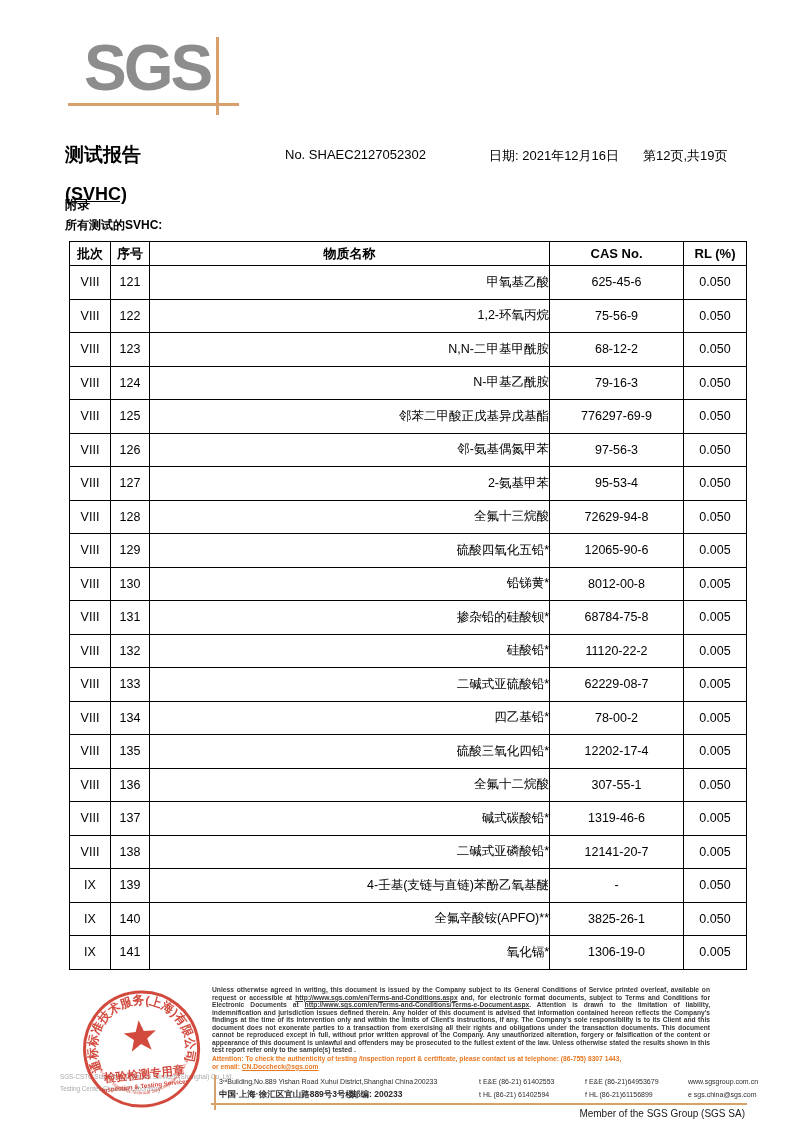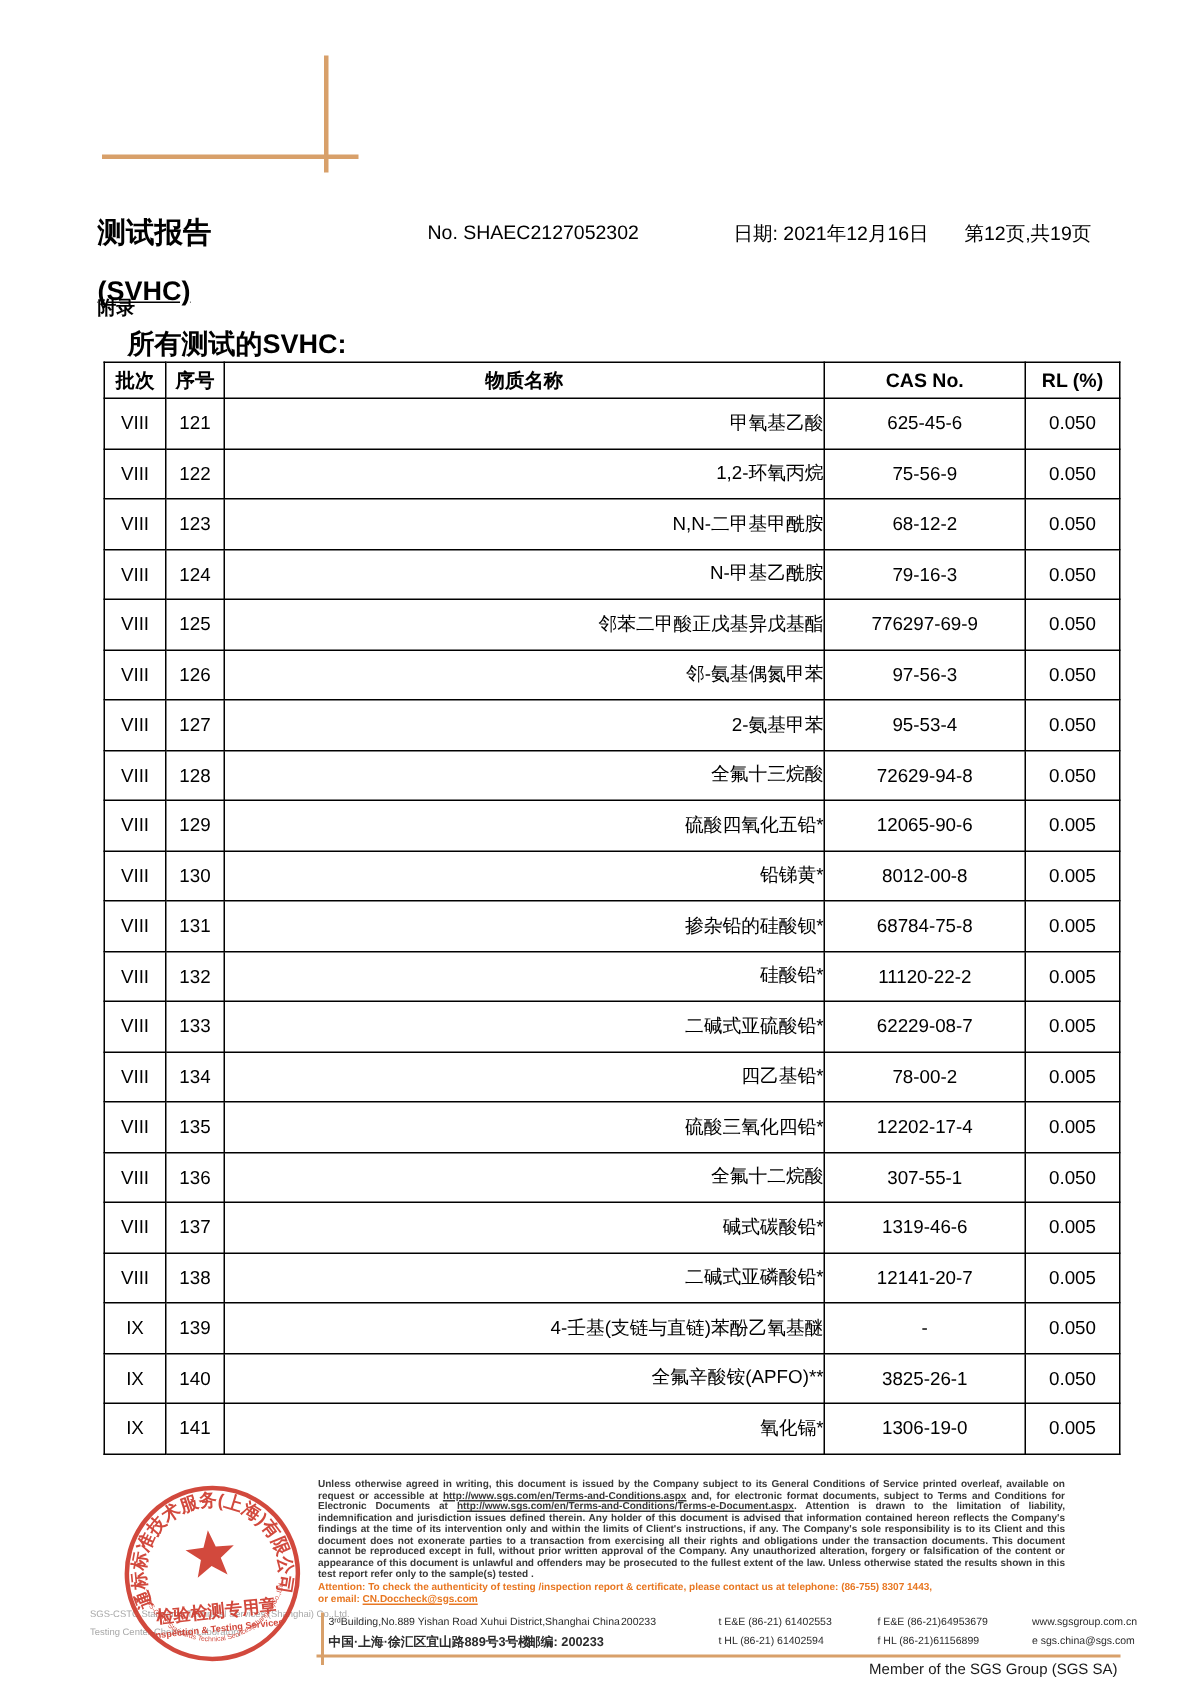--- a/index.html
+++ b/index.html
@@ -18,21 +18,21 @@
   .logo-hline{position:absolute;left:68px;top:103px;width:171px;height:3px;background:var(--accent-tan);}
   .logo-vline{position:absolute;left:216px;top:37px;width:3px;height:78px;background:var(--accent-tan);}
 
   
   .report-title{position:absolute;left:65px;top:142px;font-size:19px;font-weight:bold;}
   .report-subtitle{position:absolute;left:65px;top:184px;font-size:18px;font-weight:bold;text-decoration:underline;}
   .report-no{position:absolute;left:285px;top:147px;font-size:13px;}
   .report-date{position:absolute;left:489px;top:147px;font-size:13px;}
   .report-page{position:absolute;left:643px;top:147px;font-size:13px;}
   .appendix-title{position:absolute;left:65px;top:197px;font-size:12.5px;font-weight:bold;}
-  .appendix-subtitle{position:absolute;left:65px;top:217px;font-size:18px;font-weight:bold;margin-left:20px;}
+  .appendix-subtitle{position:absolute;left:65px;top:217px;font-size:12px;font-weight:bold;}
 
   
   table.svhc{position:absolute;left:69px;top:241px;width:677px;border-collapse:collapse;table-layout:fixed;padding-left:20px;}
   table.svhc th,table.svhc td{border:1.5px solid #000;font-size:12.5px;text-align:center;vertical-align:middle;
     overflow:hidden;white-space:nowrap;}
   table.svhc th{height:24px;font-size:13px;font-weight:bold;}
   table.svhc td{height:33.5px;}
   table.svhc td.c2{text-align:right;padding-left:5px;}
 
   
@@ -51,20 +51,21 @@
   .addr-hline{position:absolute;left:211px;top:1103px;width:536px;height:2px;background:var(--accent-tan);}
   .addr-item{position:absolute;font-size:7px;color:#2b2b2b;white-space:nowrap;}
   .addr-cn{font-size:8.5px;font-weight:bold;}
   .member-line{position:absolute;right:55px;top:1108px;font-size:10px;color:#1a1a1a;}
 </style>
 </head>
 <body>
 
 <div class="page">
 
+  <div class="logo-text">SGS</div>
   <div class="logo-hline"></div>
   <div class="logo-vline"></div>
 
   <div class="report-title">测试报告</div>
   <div class="report-subtitle">(SVHC)</div>
   <div class="report-no">No. SHAEC2127052302</div>
   <div class="report-date">日期: 2021年12月16日</div>
   <div class="report-page">第12页,共19页</div>
   <div class="appendix-title">附录</div>
   <div class="appendix-subtitle">所有测试的SVHC:</div>

